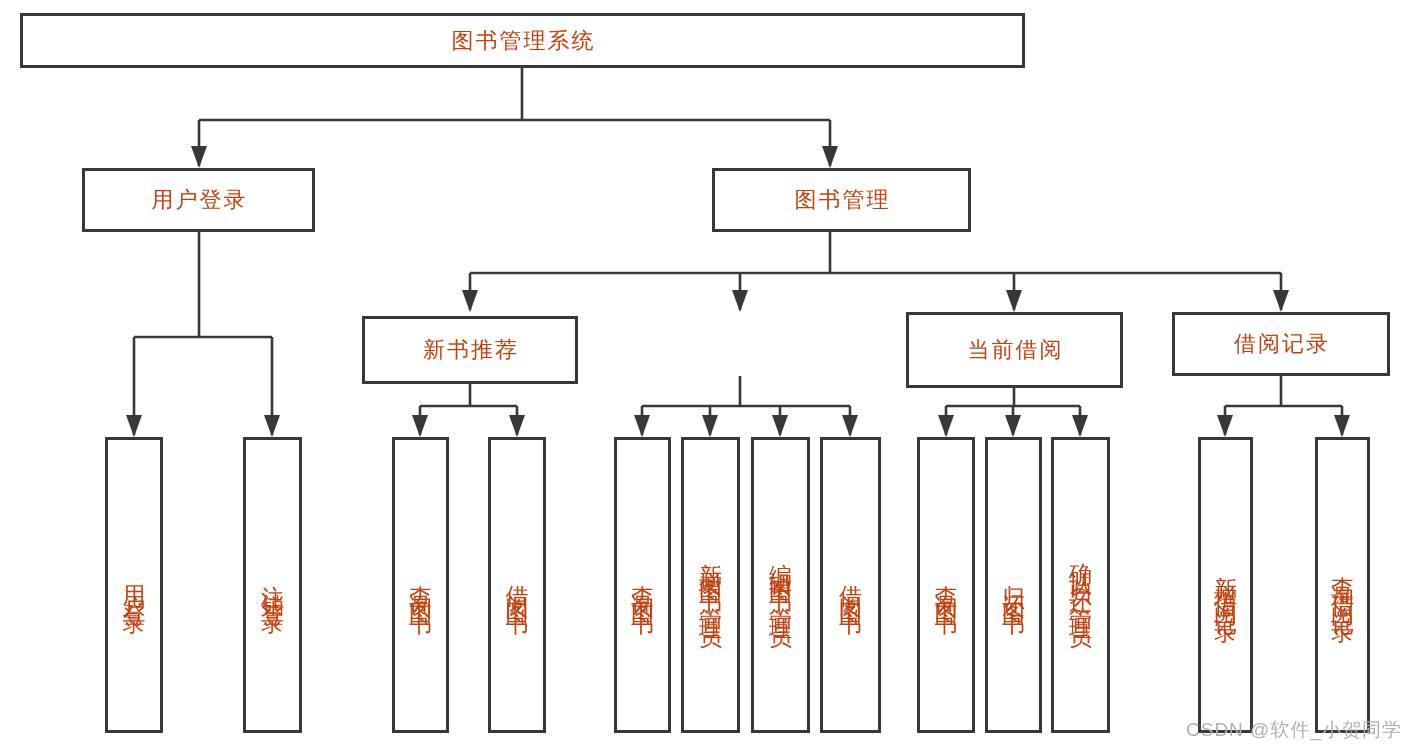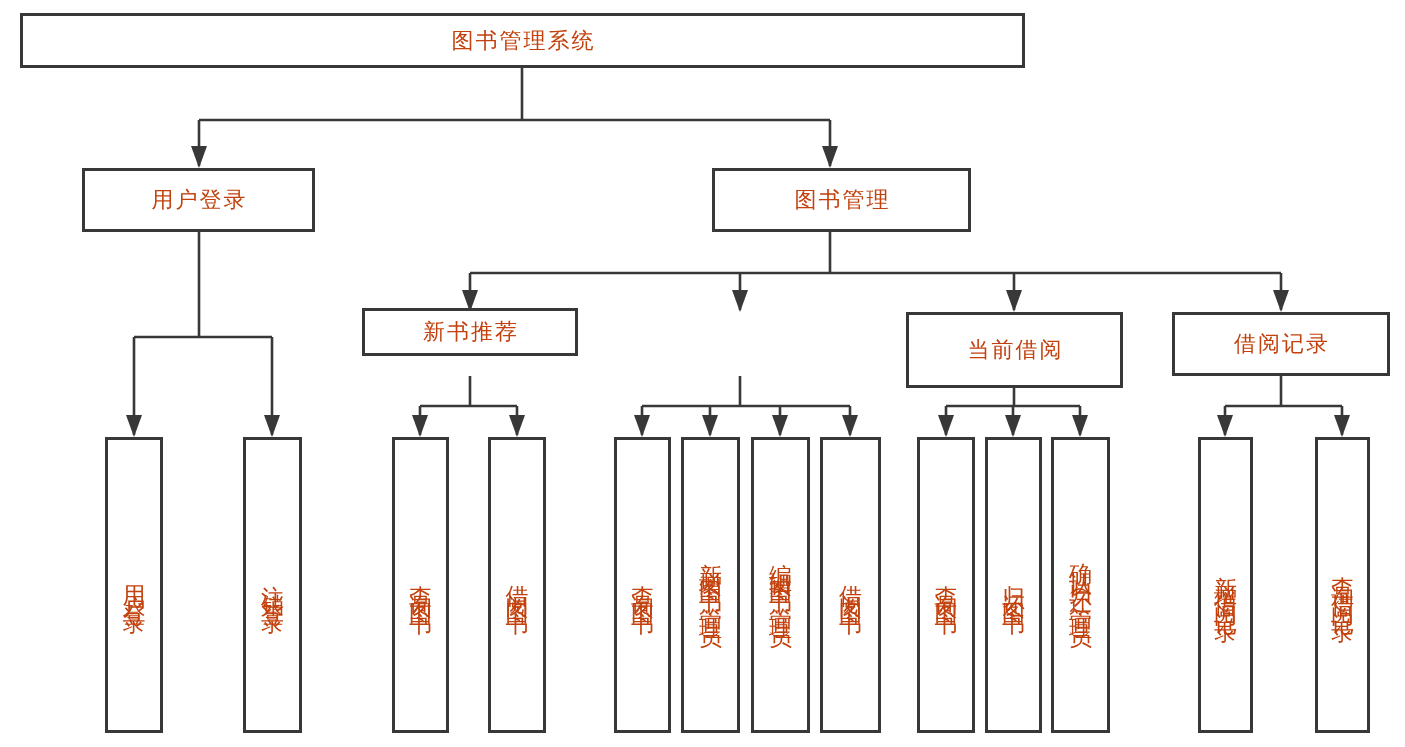--- a/index.html
+++ b/index.html
@@ -86,21 +86,21 @@
       <use href="#ah" x="1225" y="437"></use>
       <use href="#ah" x="1342" y="437"></use>
     </g>
   </svg>
 
   <div class="node hbox" style="left:20px;top:13px;width:1005px;height:55px">图书管理系统</div>
 
   <div class="node hbox" style="left:82px;top:168px;width:233px;height:64px">用户登录</div>
   <div class="node hbox" style="left:712px;top:168px;width:259px;height:64px">图书管理</div>
 
-  <div class="node hbox" style="left:362px;top:308px;width:216px;height:48px">新书推荐</div>
+  <div class="node hbox" style="left:362px;top:316px;width:216px;height:68px">新书推荐</div>
   <div class="node hbox" style="left:906px;top:312px;width:217px;height:76px">当前借阅</div>
   <div class="node hbox" style="left:1172px;top:312px;width:218px;height:64px">借阅记录</div>
 
   <div class="node vbox" style="left:105px;top:437px;width:58px;height:296px">用户登录</div>
   <div class="node vbox" style="left:243px;top:437px;width:59px;height:296px">注销登录</div>
 
   <div class="node vbox" style="left:392px;top:437px;width:57px;height:296px">查询图书</div>
   <div class="node vbox" style="left:488px;top:437px;width:58px;height:296px">借阅图书</div>
 
   <div class="node vbox" style="left:614px;top:437px;width:57px;height:296px">查询图书</div>
@@ -108,14 +108,15 @@
   <div class="node vbox" style="left:751px;top:437px;width:59px;height:296px">编辑图书（管理员）</div>
   <div class="node vbox" style="left:820px;top:437px;width:61px;height:296px">借阅图书</div>
 
   <div class="node vbox" style="left:917px;top:437px;width:58px;height:296px">查询图书</div>
   <div class="node vbox" style="left:985px;top:437px;width:57px;height:296px">归还图书</div>
   <div class="node vbox" style="left:1051px;top:437px;width:59px;height:296px">确认归还（管理员）</div>
 
   <div class="node vbox" style="left:1198px;top:437px;width:55px;height:296px">新增借阅记录</div>
   <div class="node vbox" style="left:1315px;top:437px;width:55px;height:296px">查询借阅记录</div>
 
+  <div class="watermark">CSDN @软件_小贺同学</div>
 
 </div>
 
 </body></html>

